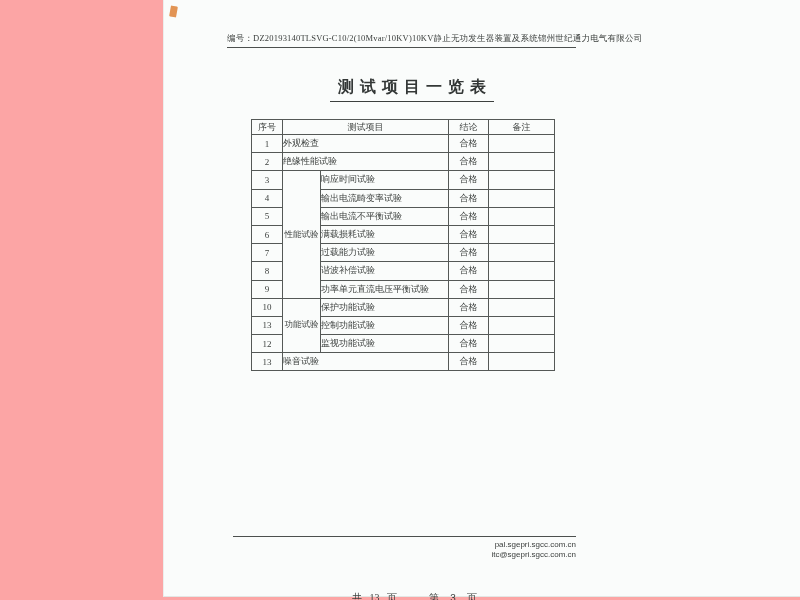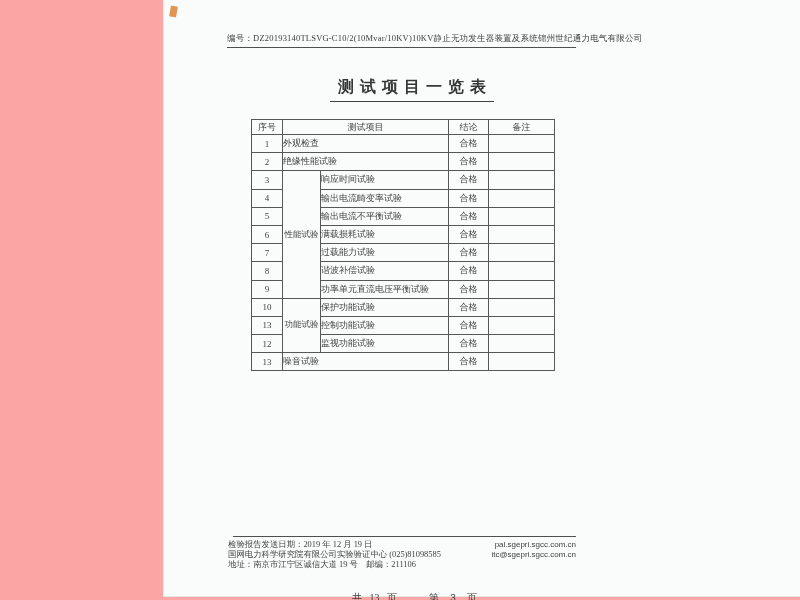--- a/index.html
+++ b/index.html
@@ -181,25 +181,20 @@
       <td class="c-no">13</td>
       <td class="c-item" colspan="2">噪音试验</td>
       <td class="c-concl">合格</td>
       <td></td>
     </tr>
   </tbody>
     </table>
 
   <div class="footer-rule"></div>
 
-  <div class="footer-left">
-    <div>检验报告发送日期：2019 年 12 月 19 日</div>
-    <div>国网电力科学研究院有限公司实验验证中心 (025)81098585</div>
-    <div>地址：南京市江宁区诚信大道 19 号　邮编：211106</div>
-  </div>
 
   <div class="footer-right">
     <div>pal.sgepri.sgcc.com.cn</div>
     <div>itc@sgepri.sgcc.com.cn</div>
   </div>
 
   <div class="footer-pages">
     <span class="pg-total">共 13 页</span>
     <span class="pg-cur">第 3 页</span>
   </div>

